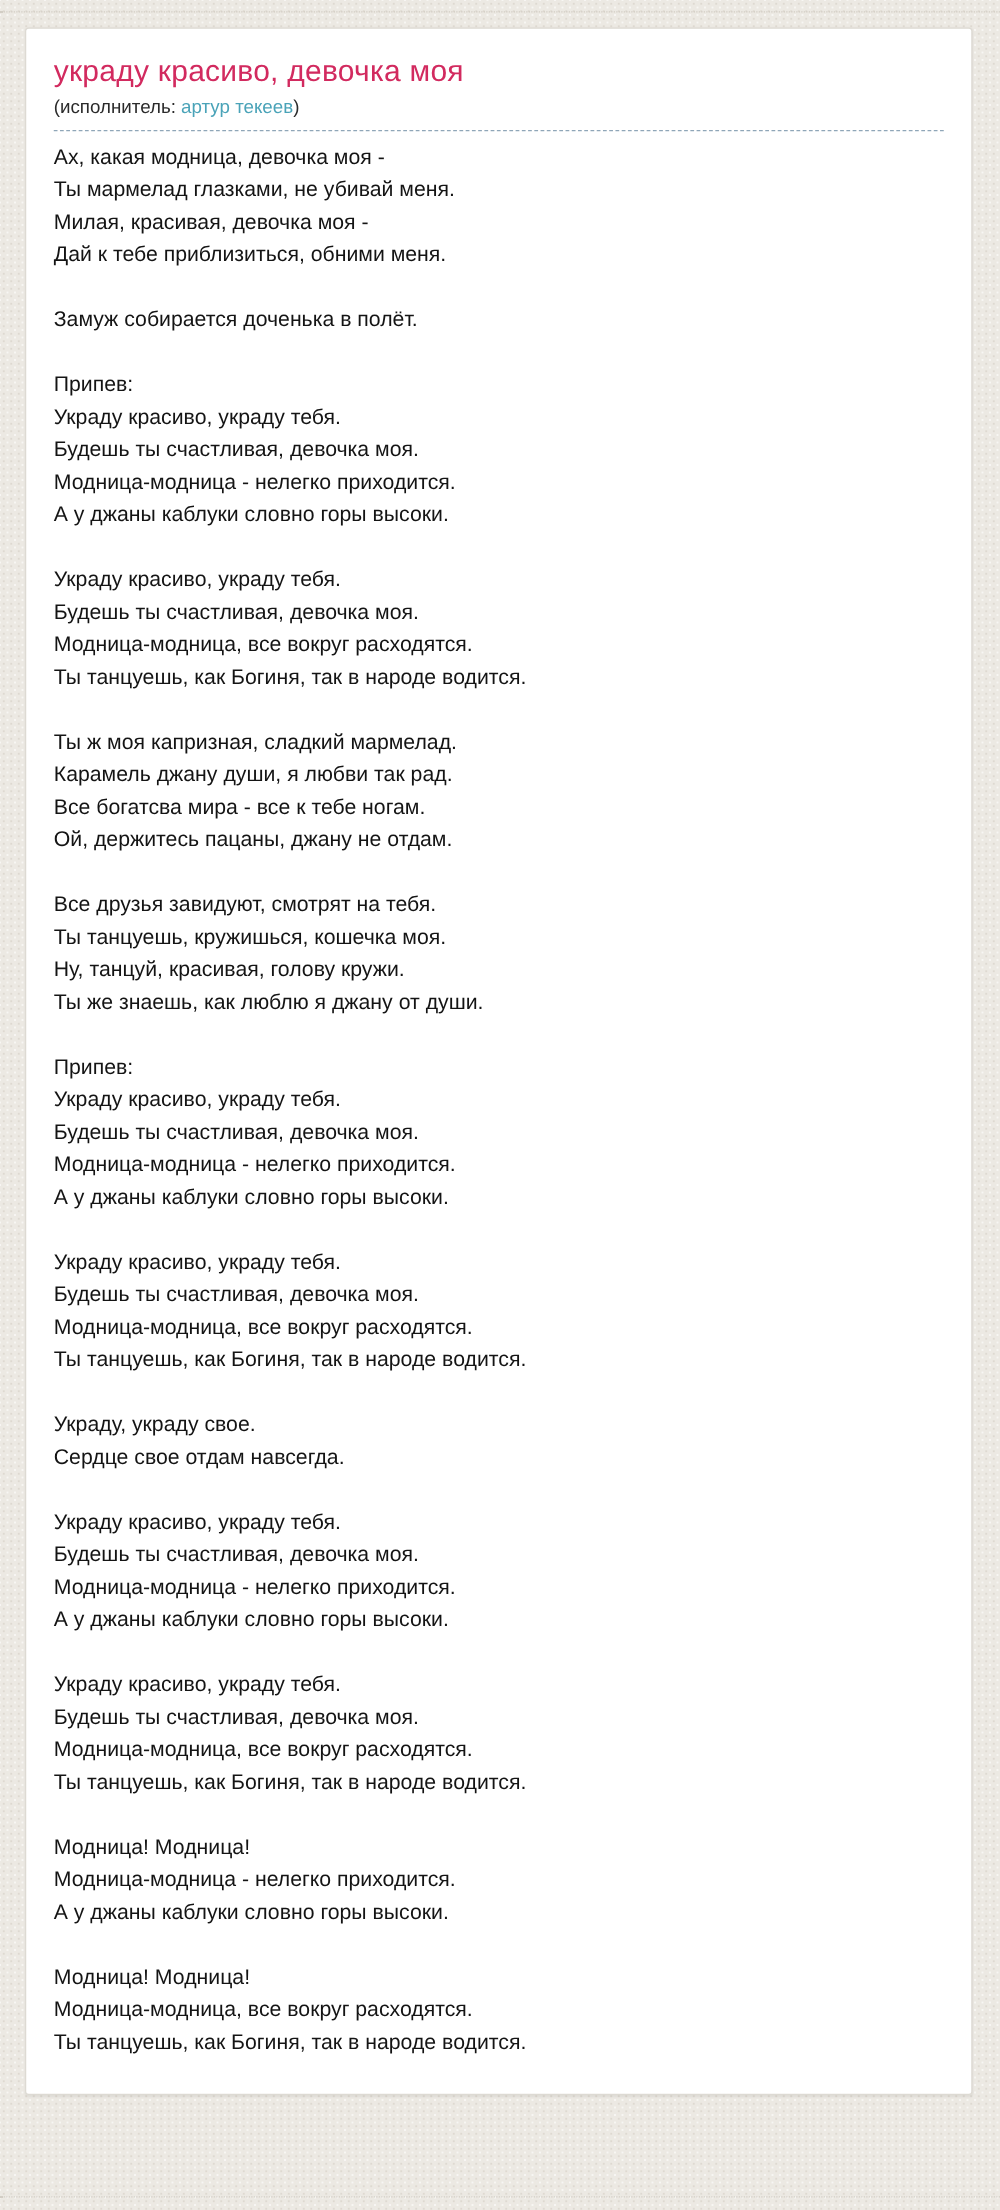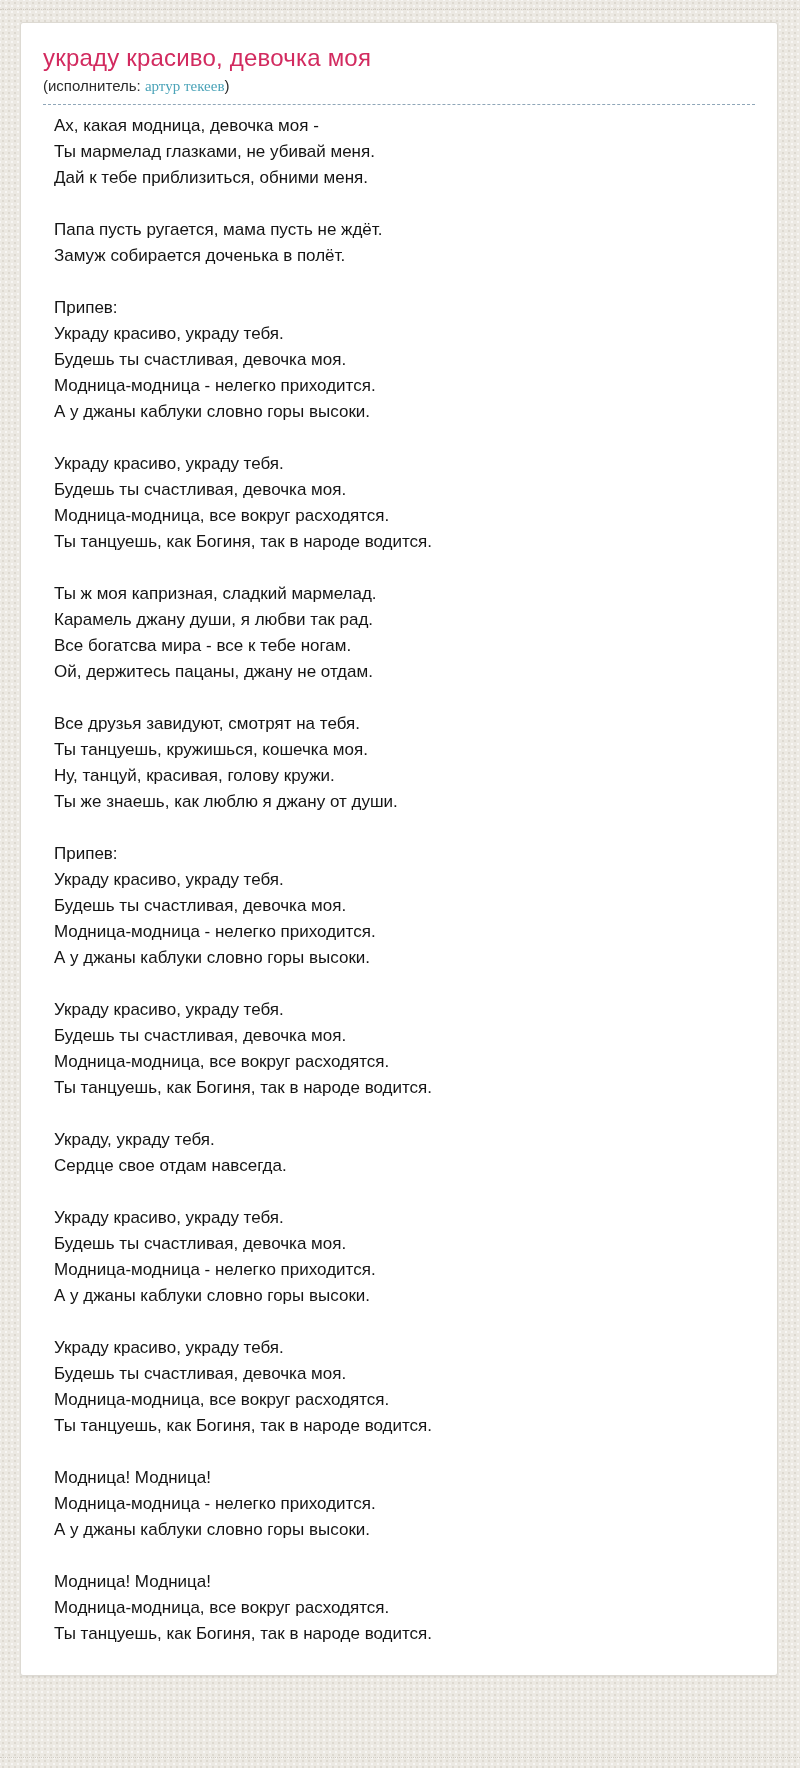--- a/index.html
+++ b/index.html
@@ -53,36 +53,35 @@
   .performer-line {
     margin-top: 3px;
     font-size: 15px;
     line-height: 20px;
     color: #2b2b2b;
   }
   .artist-link {
     color: #4aa3b8;
     text-decoration: none;
     cursor: pointer;
-    font-family: Liberation Serif, serif;
   }
   .divider {
     margin-top: 8px;
     height: 0;
     border-bottom: 1px dashed #8fa6b8;
   }
 
   .lyrics {
     margin-top: 6px;
     padding-top: 2px;
     font-size: 17px;
     line-height: 26px;
     color: #141414;
   }
-  .stanza { margin: 0 0 26px 11px; }
+  .stanza { margin: 0 0 26px 0; }
   .stanza:last-child { margin-bottom: 0; }
   .line { white-space: pre-wrap; }
 </style>
 </head>
 <body>
 
 <div class="seam seam-top"></div>
 
 <div class="card">
   <header>
@@ -90,24 +89,24 @@
     <div class="performer-line">
       <span>(исполнитель: </span><a class="artist-link">артур текеев</a><span>)</span>
     </div>
     <div class="divider"></div>
   </header>
 
   <main class="lyrics" id="lyrics">
       <div class="stanza">
         <div class="line">Ах, какая модница, девочка моя -</div>
         <div class="line">Ты мармелад глазками, не убивай меня.</div>
+        <div class="line">Милая, красивая, девочка моя -</div>
         <div class="line">Дай к тебе приблизиться, обними меня.</div>
       </div>
       <div class="stanza">
-        <div class="line">Папа пусть ругается, мама пусть не ждёт.</div>
         <div class="line">Замуж собирается доченька в полёт.</div>
       </div>
       <div class="stanza">
         <div class="line">Припев:</div>
         <div class="line">Украду красиво, украду тебя.</div>
         <div class="line">Будешь ты счастливая, девочка моя.</div>
         <div class="line">Модница-модница - нелегко приходится.</div>
         <div class="line">А у джаны каблуки словно горы высоки.</div>
       </div>
       <div class="stanza">
@@ -135,21 +134,21 @@
         <div class="line">Модница-модница - нелегко приходится.</div>
         <div class="line">А у джаны каблуки словно горы высоки.</div>
       </div>
       <div class="stanza">
         <div class="line">Украду красиво, украду тебя.</div>
         <div class="line">Будешь ты счастливая, девочка моя.</div>
         <div class="line">Модница-модница, все вокруг расходятся.</div>
         <div class="line">Ты танцуешь, как Богиня, так в народе водится.</div>
       </div>
       <div class="stanza">
-        <div class="line">Украду, украду тебя.</div>
+        <div class="line">Украду, украду свое.</div>
         <div class="line">Сердце свое отдам навсегда.</div>
       </div>
       <div class="stanza">
         <div class="line">Украду красиво, украду тебя.</div>
         <div class="line">Будешь ты счастливая, девочка моя.</div>
         <div class="line">Модница-модница - нелегко приходится.</div>
         <div class="line">А у джаны каблуки словно горы высоки.</div>
       </div>
       <div class="stanza">
         <div class="line">Украду красиво, украду тебя.</div>

